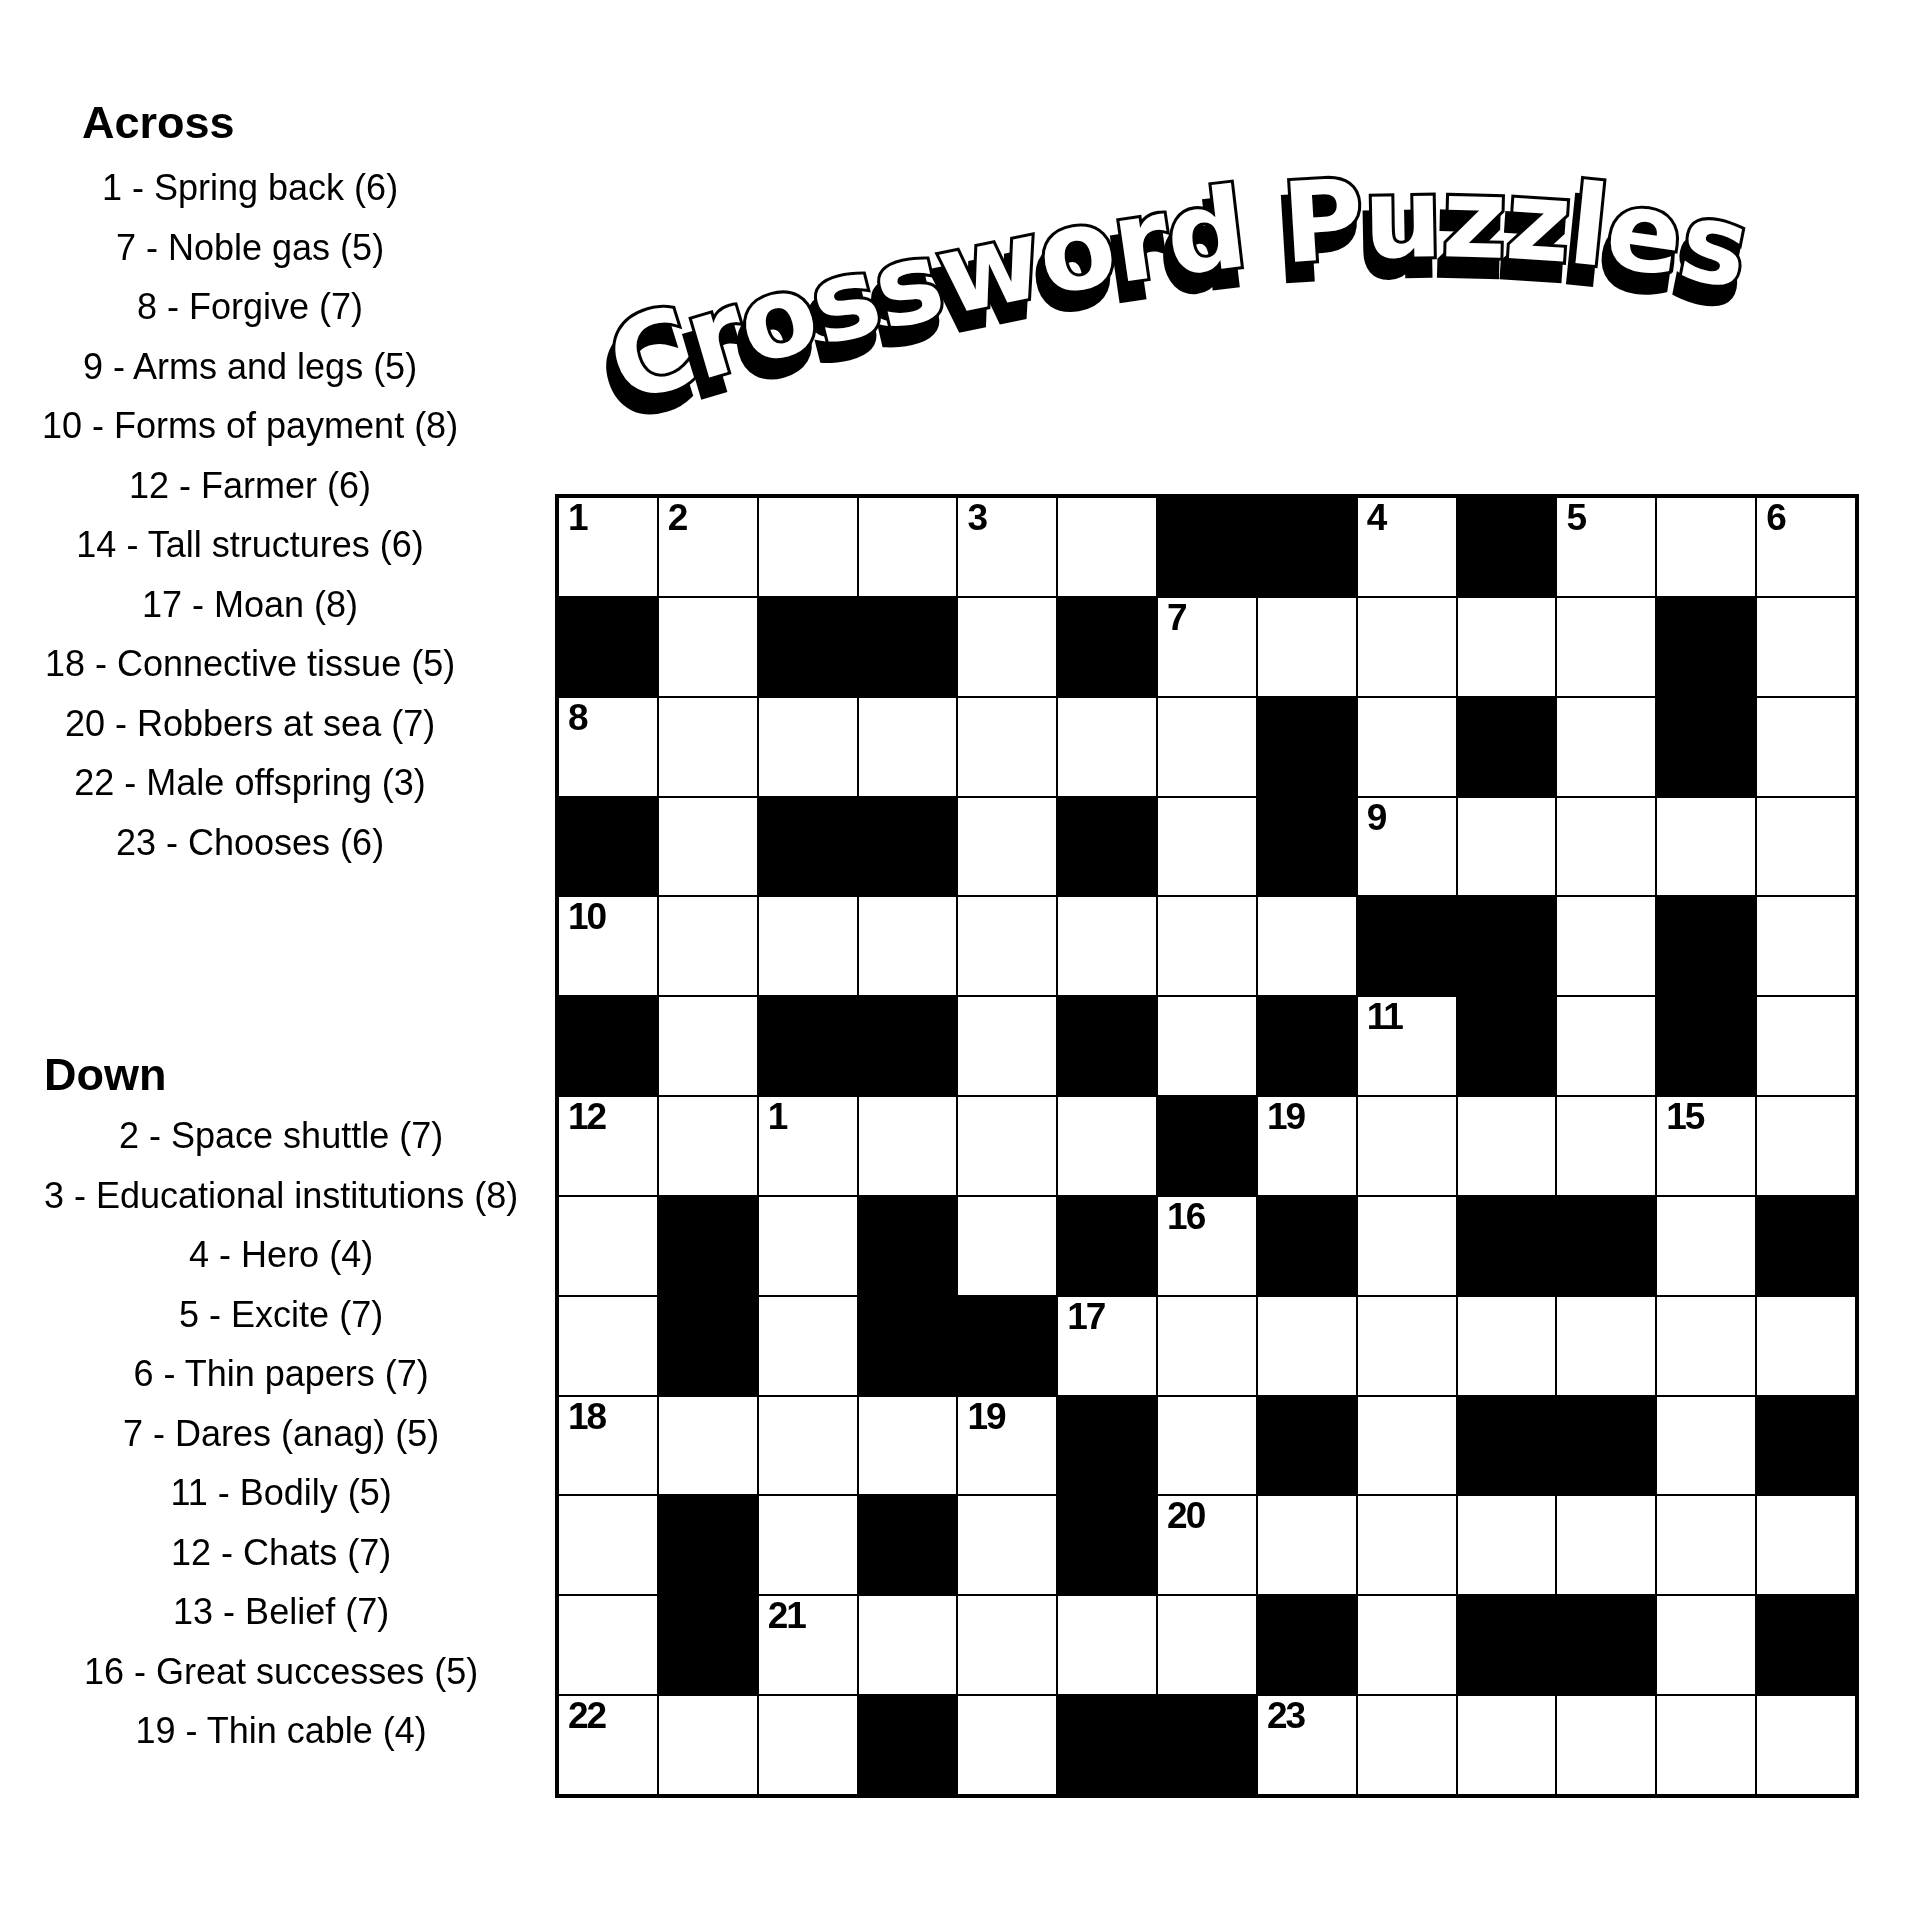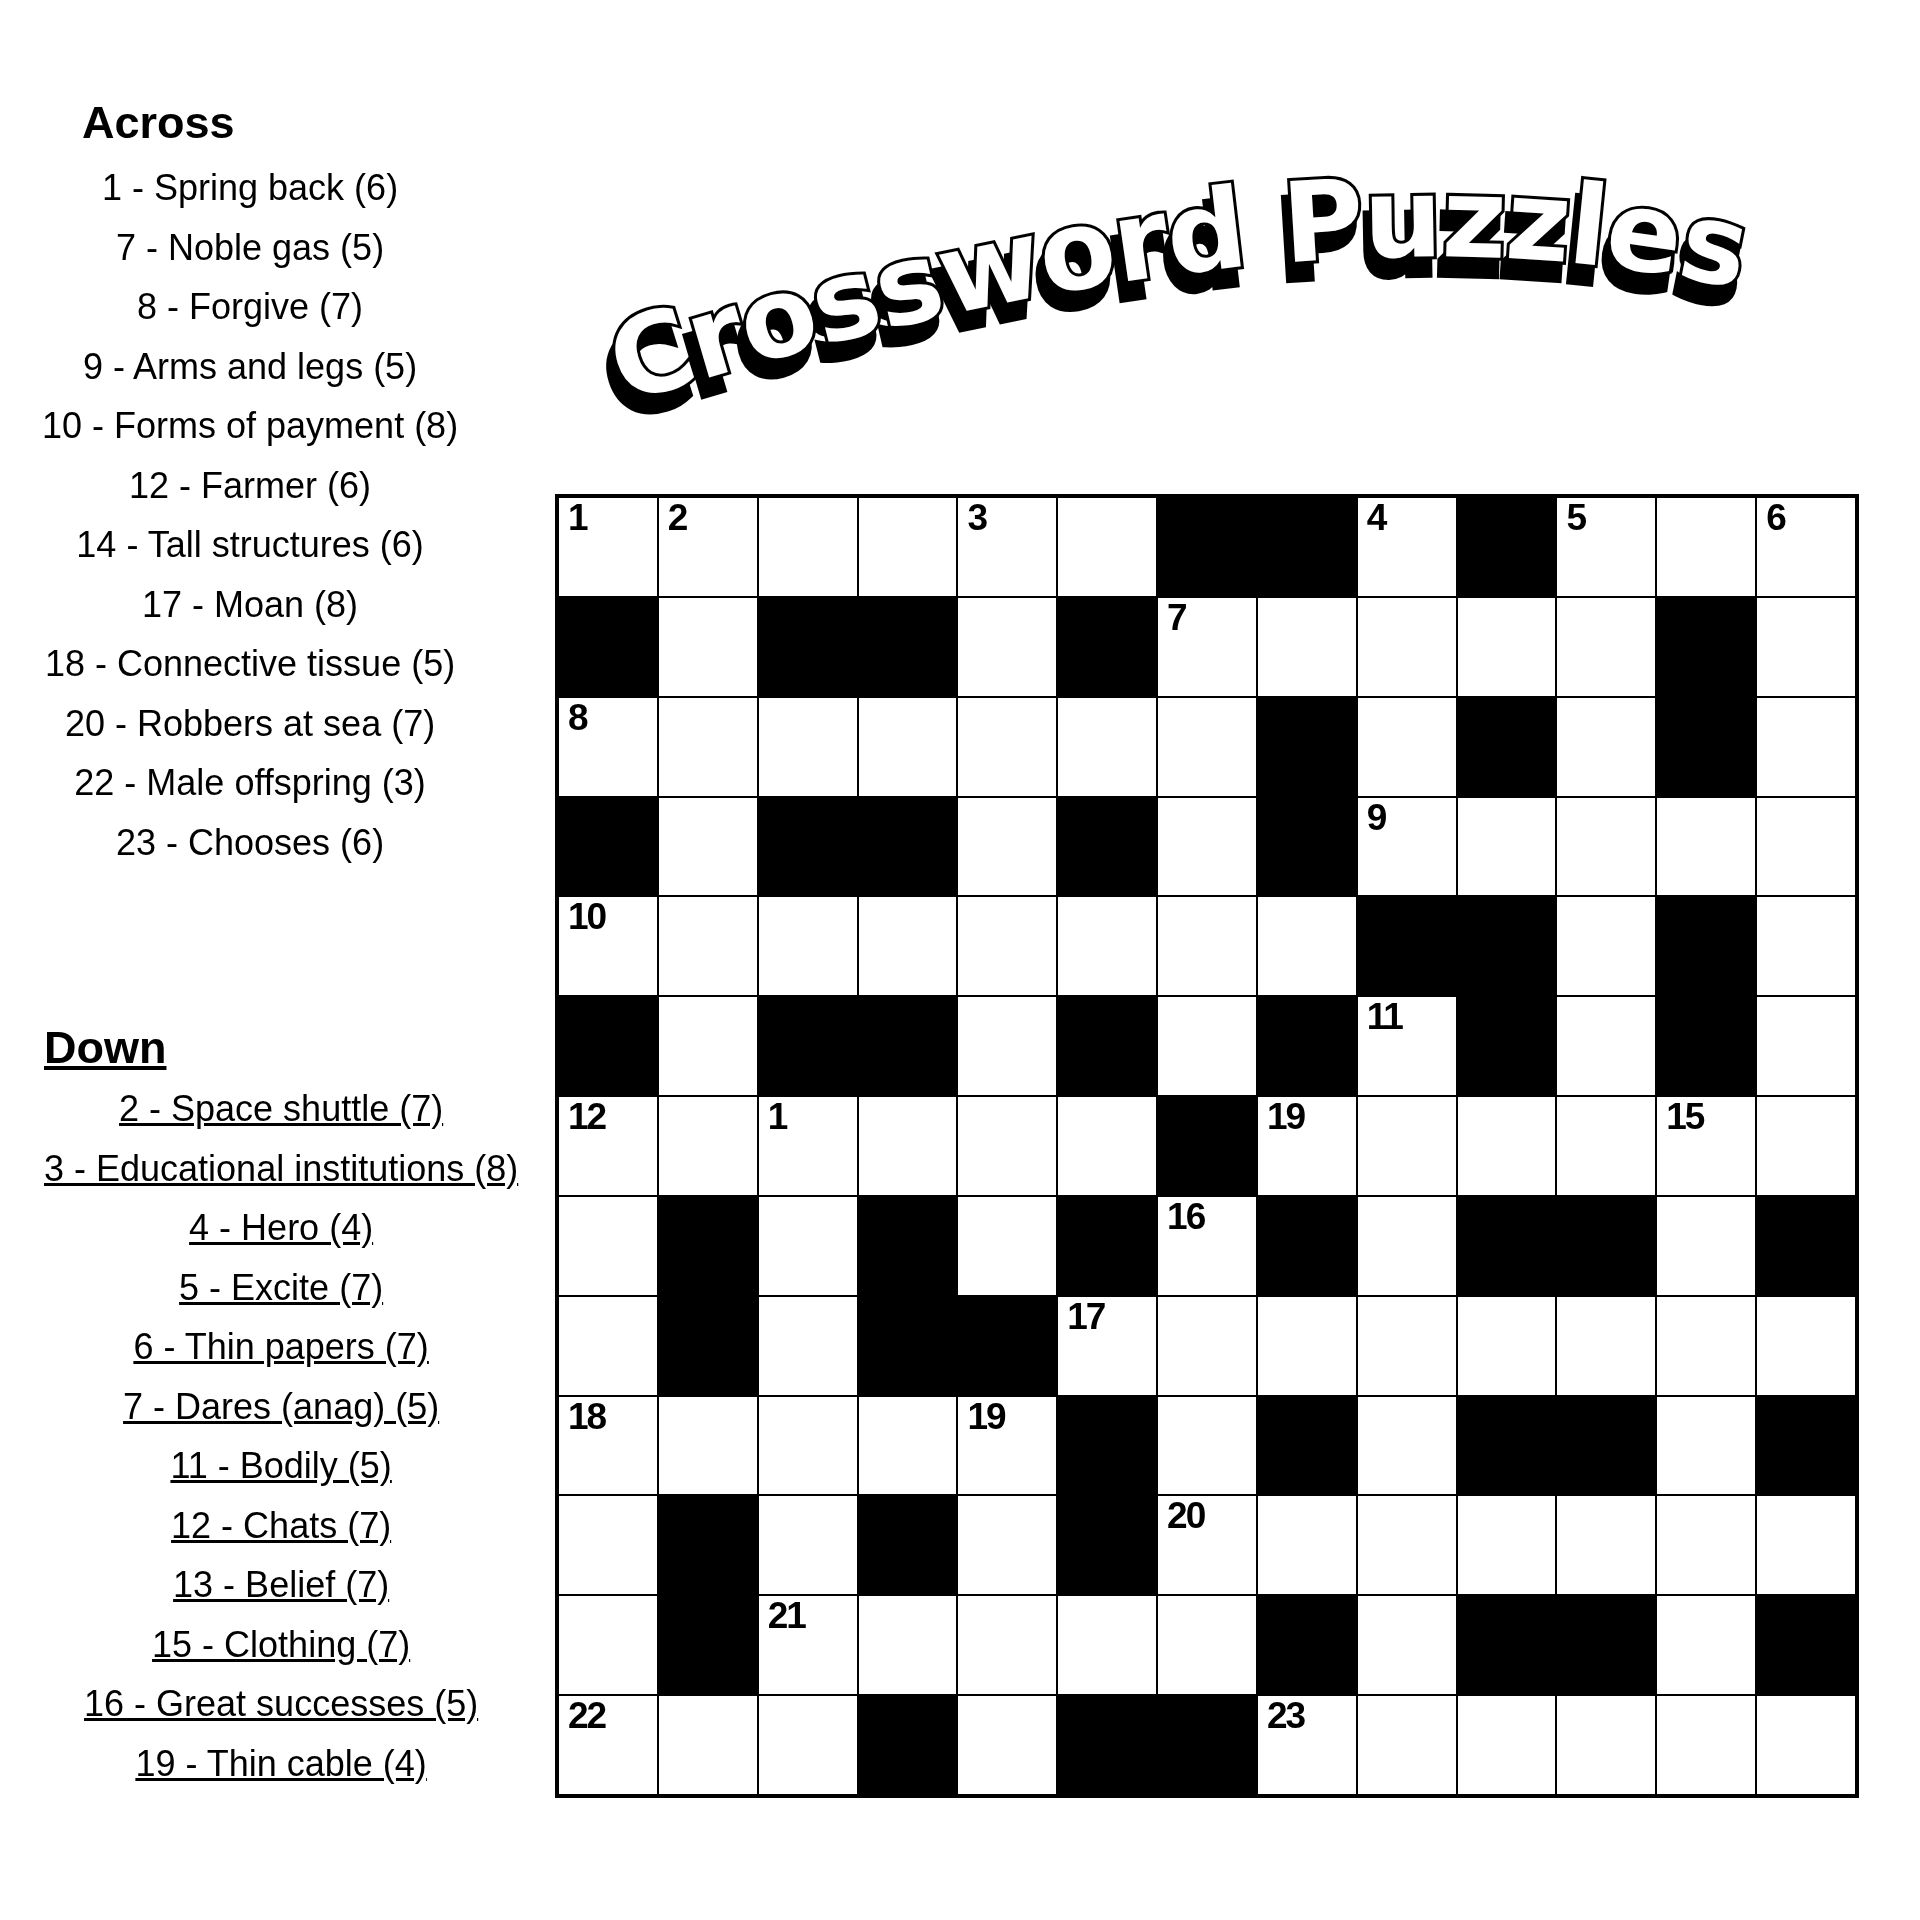--- a/index.html
+++ b/index.html
@@ -12,21 +12,21 @@
     height: 1920px;
     position: relative;
     font-family: "Liberation Sans", sans-serif;
     color: #000000;
     overflow: hidden;
   }
 
   
   .clue-block { position: absolute; }
   #across-section { left: 42px; top: 96px; }
-  #down-section   { left: 44px; top: 1021px; text-decoration: underline; }
+  #down-section   { left: 44px; top: 1048px; }
 
   .clue-heading {
     font-size: 45px;
     font-weight: bold;
     line-height: 54px;
     margin: 0;
     letter-spacing: 0px;
   }
   #across-section .clue-heading { margin-left: 40px; }
 
@@ -117,21 +117,20 @@
   <div class="clue-list">
       <div class="clue">2 - Space shuttle (7)</div>
       <div class="clue">3 - Educational institutions (8)</div>
       <div class="clue">4 - Hero (4)</div>
       <div class="clue">5 - Excite (7)</div>
       <div class="clue">6 - Thin papers (7)</div>
       <div class="clue">7 - Dares (anag) (5)</div>
       <div class="clue">11 - Bodily (5)</div>
       <div class="clue">12 - Chats (7)</div>
       <div class="clue">13 - Belief (7)</div>
-      <div class="clue">15 - Clothing (7)</div>
       <div class="clue">16 - Great successes (5)</div>
       <div class="clue">19 - Thin cable (4)</div>
     </div>
 </div>
 
 <svg id="title-banner" width="1230" height="300" viewBox="0 0 1400 341" aria-hidden="true">
   <defs>
     <path id="title-arc" d="M 22,300 Q 860,30 1385,195" fill="none"></path>
   </defs>
   <text class="title-text title-shadow" transform="translate(-6,20)">

